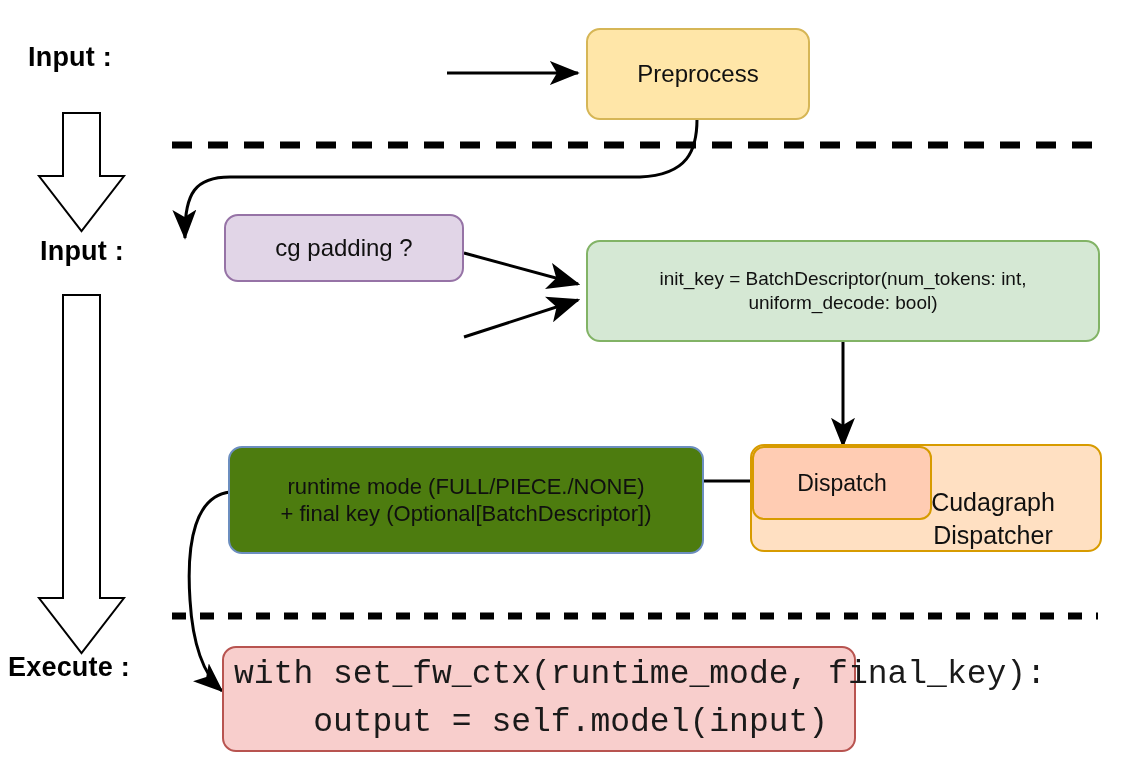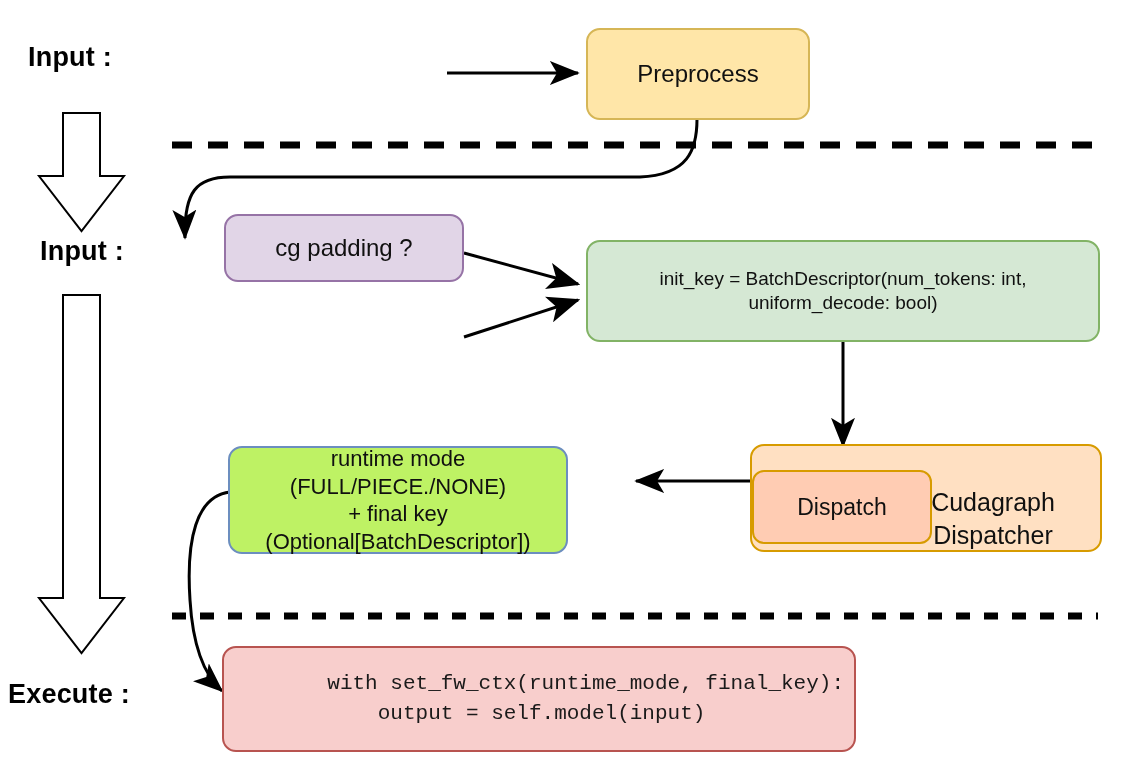--- a/index.html
+++ b/index.html
@@ -48,23 +48,23 @@
     font-family: "Liberation Sans", sans-serif;
     font-size: 24px;
     color: #101010;
     line-height: 1.25;
     padding: 4px 10px;
   }
   .node.small-rad { border-radius: 12px; }
   .node .txt { display: block; white-space: pre-line; }
   .node-code {
     font-family: "Liberation Mono", monospace;
-    font-size: 21px;
+    font-size: 33px;
     text-align: left;
-    justify-content: flex-end;
+    justify-content: flex-start;
     align-items: center;
     letter-spacing: 0px;
     color: #1a1a1a;
   }
   .node-code .txt { white-space: pre; line-height: 1.45; }
   .node-wrap-label {
     align-items: flex-start;
     justify-content: flex-end;
   }
   .cudagraph-title {
@@ -113,21 +113,21 @@
 
     <line x1="843" y1="341" x2="843" y2="446" stroke="#000000" stroke-width="3" marker-end="url(#ah)"></line>
 
     <line x1="752" y1="481" x2="636" y2="481" stroke="#000000" stroke-width="3" marker-end="url(#ah)"></line>
 
     <path d="M 230,492 C 196,496 186,540 190,600 C 193,650 205,676 222,691" fill="none" stroke="#000000" stroke-width="3" marker-end="url(#ah)"></path>
   </svg>
 
   <div class="stage-label" style="left:28px; top:42px;">Input :</div>
   <div class="stage-label" style="left:40px; top:236px;">Input :</div>
-  <div class="stage-label" style="left:8px; top:679px;">Execute :</div>
+  <div class="stage-label" style="left:8px; top:652px;">Execute :</div>
 
 
   <div class="node" style="left:586px; top:28px; width:224px; height:92px; background:#ffe6a8; border-color:#d6b656;">
     <span class="txt">Preprocess</span>
   </div>
 
   <div class="node" style="left:224px; top:214px; width:240px; height:68px; background:#e1d5e7; border-color:#9673a6;">
     <span class="txt">cg padding ?</span>
   </div>
 
@@ -135,25 +135,25 @@
   <div class="node" style="left:586px; top:240px; width:514px; height:102px; background:#d5e8d4; border-color:#82b366; font-size:19px;">
     <span class="txt">init_key = BatchDescriptor(num_tokens: int,
 uniform_decode: bool)</span>
   </div>
 
   <div class="node node-wrap-label" style="left:750px; top:444px; width:352px; height:108px; background:#ffe0c2; border-color:#d79b00; padding:0;">
     <div class="cudagraph-title">Cudagraph
 Dispatcher</div>
   </div>
 
-  <div class="node small-rad" style="left:752px; top:470px; width:180px; height:74px; background:#ffccb3; border-color:#d79b00; font-size:23px;">
+  <div class="node small-rad" style="left:752px; top:446px; width:180px; height:74px; background:#ffccb3; border-color:#d79b00; font-size:23px;">
     <span class="txt">Dispatch</span>
   </div>
 
-  <div class="node" style="left:228px; top:446px; width:340px; height:108px; background:#bef264; border-color:#6c8ebf; font-size:22px;">
+  <div class="node" style="left:228px; top:446px; width:476px; height:108px; background:#4d7c0f; border-color:#6c8ebf; font-size:22px;">
     <span class="txt">runtime mode (FULL/PIECE./NONE)
 + final key (Optional[BatchDescriptor])</span>
   </div>
 
   <div class="node node-code" style="left:222px; top:646px; width:634px; height:106px; background:#f8cecc; border-color:#b85450;">
     <span class="txt">with set_fw_ctx(runtime_mode, final_key):
     output = self.model(input)</span>
   </div>
 
 </div>

